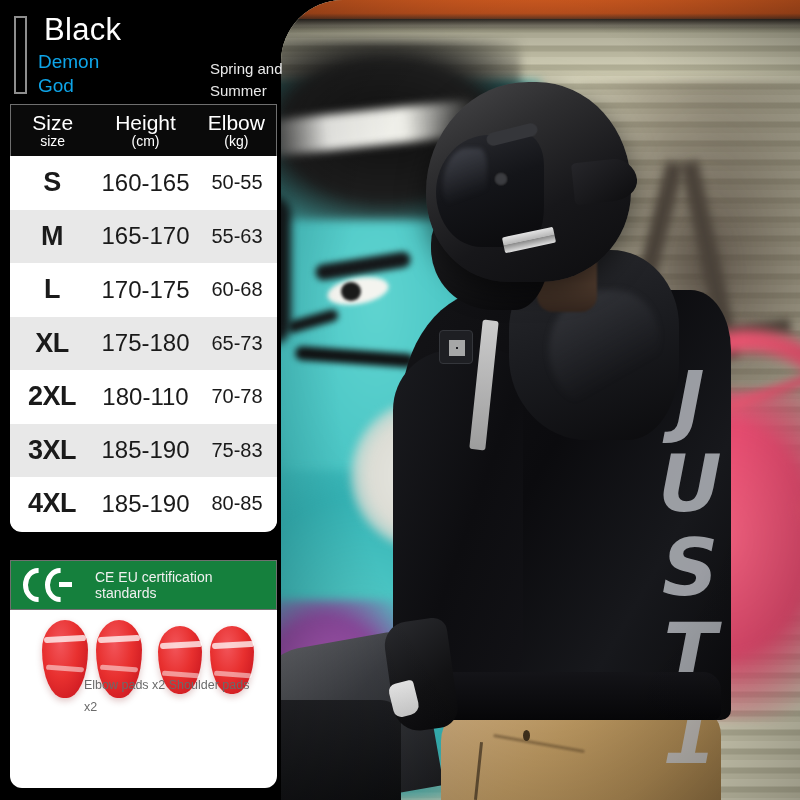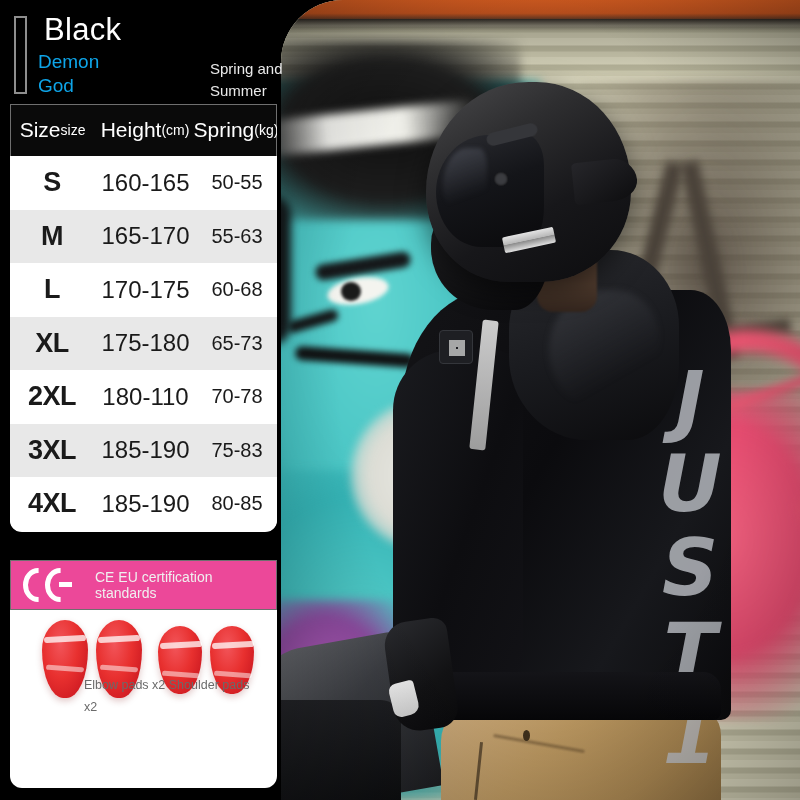--- a/index.html
+++ b/index.html
@@ -293,21 +293,21 @@
     position:absolute; left:10px; top:104px; width:267px; height:428px;
     border-radius:0 0 12px 12px; overflow:hidden;
     background:#fff;
   }
   .thead {
     display:flex; height:52px; background:#0a0a0a;
     border:1px solid #6f6f6f; border-bottom:none;
     box-sizing:border-box;
   }
   .th {
-    display:flex; flex-direction:row; align-items:center; justify-content:center;
+    display:flex; flex-direction:column; align-items:center; justify-content:center;
     color:#fff; line-height:1.08;
   }
   .th .th-main { font-size:21px; }
   .th .th-sub  { font-size:14px; }
   .c1 { width:84px; }
   .c2 { width:103px; }
   .c3 { width:80px; }
   .trow {
     display:flex; height:53.5px; align-items:center; color:#1a1a1a;
   }
@@ -317,21 +317,21 @@
   .td.size { width:84px; font-size:27px; font-weight:700; letter-spacing:-.5px; }
   .td.h    { width:103px; font-size:24px; }
   .td.w    { width:80px; font-size:20px; }
 
   
   .pads-card {
     position:absolute; left:10px; top:560px; width:267px; height:228px;
     background:#fff; border-radius:0 0 12px 12px; overflow:hidden;
   }
   .ce-bar {
-    position:relative; height:50px; background:#ec4899;
+    position:relative; height:50px; background:#15803d;
     border:1px solid #6f6f6f; box-sizing:border-box;
     display:flex; align-items:center;
   }
   .ce-logo {
     width:58px; height:34px; margin-left:12px; position:relative; flex:none;
   }
   .ce-logo span {
     position:absolute; top:0; width:30px; height:34px;
     border:5px solid #fff; border-radius:50%;
     clip-path:polygon(0 0, 52% 0, 52% 100%, 0 100%);
@@ -451,21 +451,21 @@
       <div class="thead">
         <div class="th c1">
           <div class="th-main">Size</div>
           <div class="th-sub">size</div>
         </div>
         <div class="th c2">
           <div class="th-main">Height</div>
           <div class="th-sub">(cm)</div>
         </div>
         <div class="th c3">
-          <div class="th-main">Spring</div>
+          <div class="th-main">Elbow</div>
           <div class="th-sub">(kg)</div>
         </div>
       </div>
 
       <div class="trow norm">
         <div class="td size">S</div>
         <div class="td h">160-165</div>
         <div class="td w">50-55</div>
       </div>
       <div class="trow alt">

